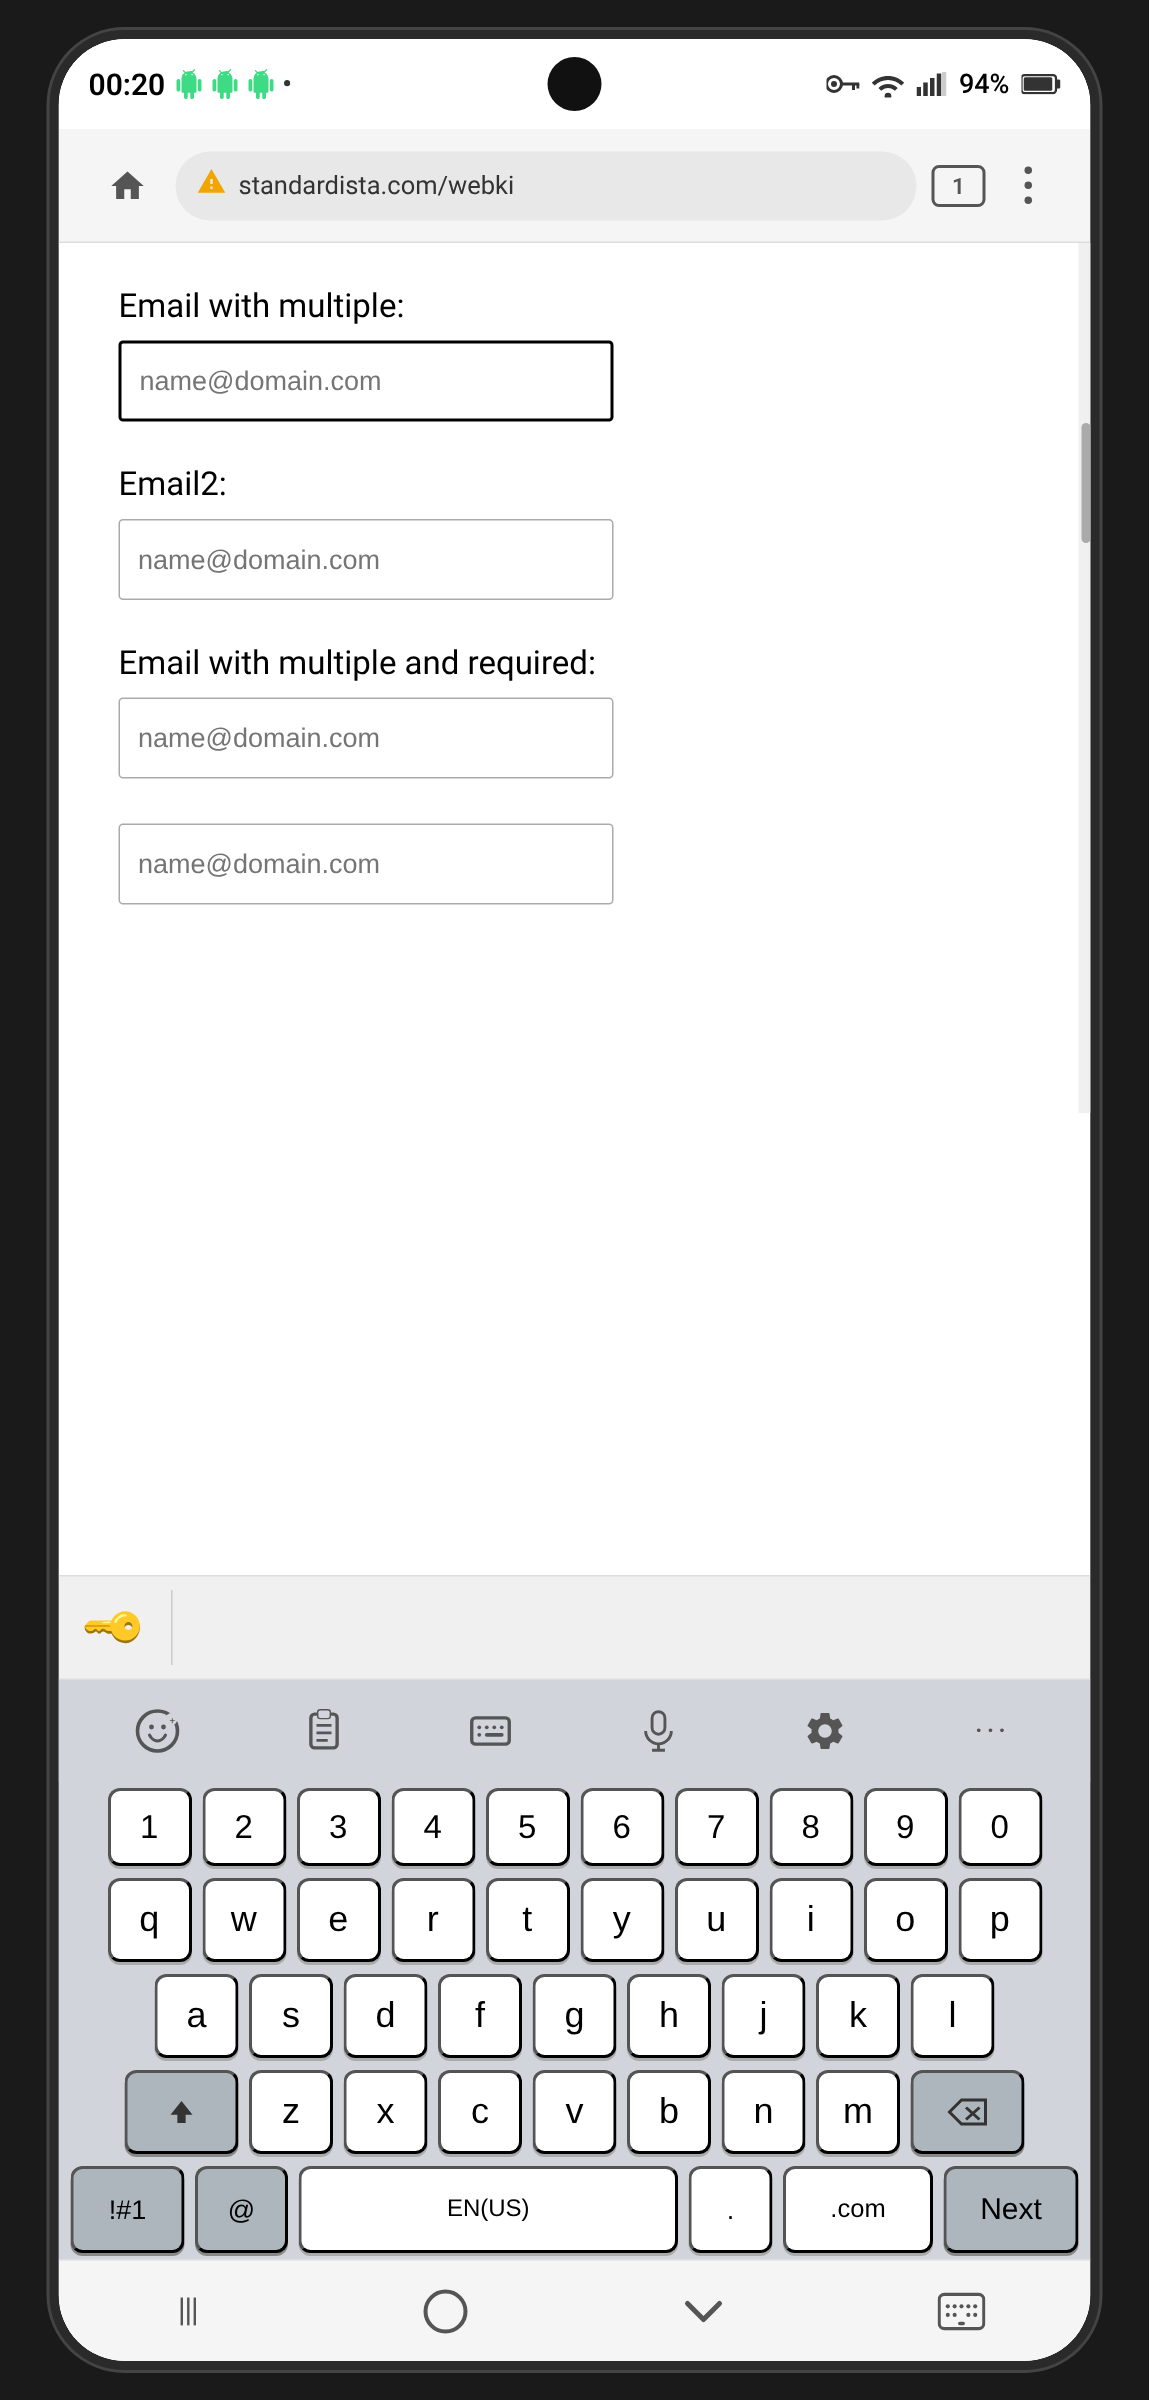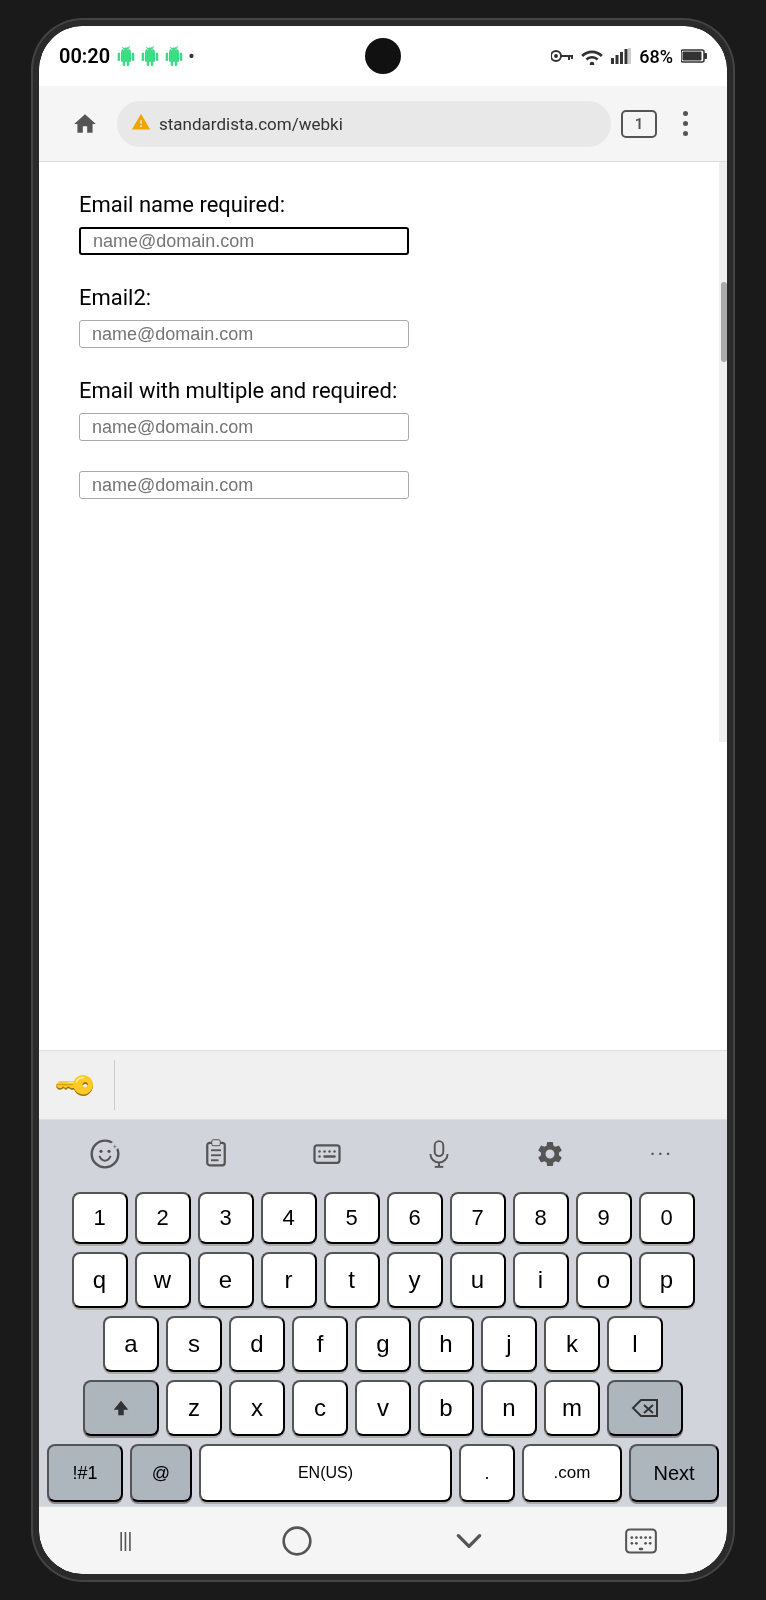--- a/index.html
+++ b/index.html
@@ -163,21 +163,21 @@
 
     .form-label {
       font-size: 22px;
       color: #000;
       margin-bottom: 10px;
       font-weight: 400;
     }
 
     .form-input {
       width: 330px;
-      height: 28px;
+      height: 54px;
       border: 2px solid #333;
       border-radius: 3px;
       padding: 0 12px;
       font-size: 18px;
       color: #b91c1c;
       outline: none;
       background: #fff;
     }
 
     .form-input.light-border {
@@ -409,21 +409,21 @@
           <circle cx="12" cy="19" r="2.5" fill="#333"></circle>
         </svg>
 
         <svg width="20" height="16" viewBox="0 0 20 16">
           <rect x="0" y="10" width="3" height="6" fill="#333"></rect>
           <rect x="4.5" y="7" width="3" height="9" fill="#333"></rect>
           <rect x="9" y="4" width="3" height="12" fill="#333"></rect>
           <rect x="13.5" y="1" width="3" height="15" fill="#333"></rect>
           <rect x="17" y="0" width="3" height="16" fill="#ccc"></rect>
         </svg>
-        <span>68%</span>
+        <span>94%</span>
 
         <svg width="26" height="14" viewBox="0 0 26 14">
           <rect x="0" y="1" width="23" height="12" rx="2" fill="none" stroke="#333" stroke-width="1.5"></rect>
           <rect x="23" y="4" width="3" height="6" rx="1" fill="#333"></rect>
           <rect x="1.5" y="2.5" width="19" height="9" rx="1" fill="#333"></rect>
         </svg>
       </div>
     </div>
 
     <div class="browser-toolbar">
@@ -446,21 +446,21 @@
       <div class="menu-btn">
         <div class="menu-dot"></div>
         <div class="menu-dot"></div>
         <div class="menu-dot"></div>
       </div>
     </div>
 
     <div class="web-content">
 
       <div class="form-section">
-        <div class="form-label">Email name required:</div>
+        <div class="form-label">Email with multiple:</div>
         <input type="email" class="form-input active-border" placeholder="name@domain.com" style="">
       </div>
 
       <div class="form-section">
         <div class="form-label">Email2:</div>
         <input type="email" class="form-input light-border" placeholder="name@domain.com" style="">
       </div>
 
       <div class="form-section">
         <div class="form-label">Email with multiple and required:</div>

